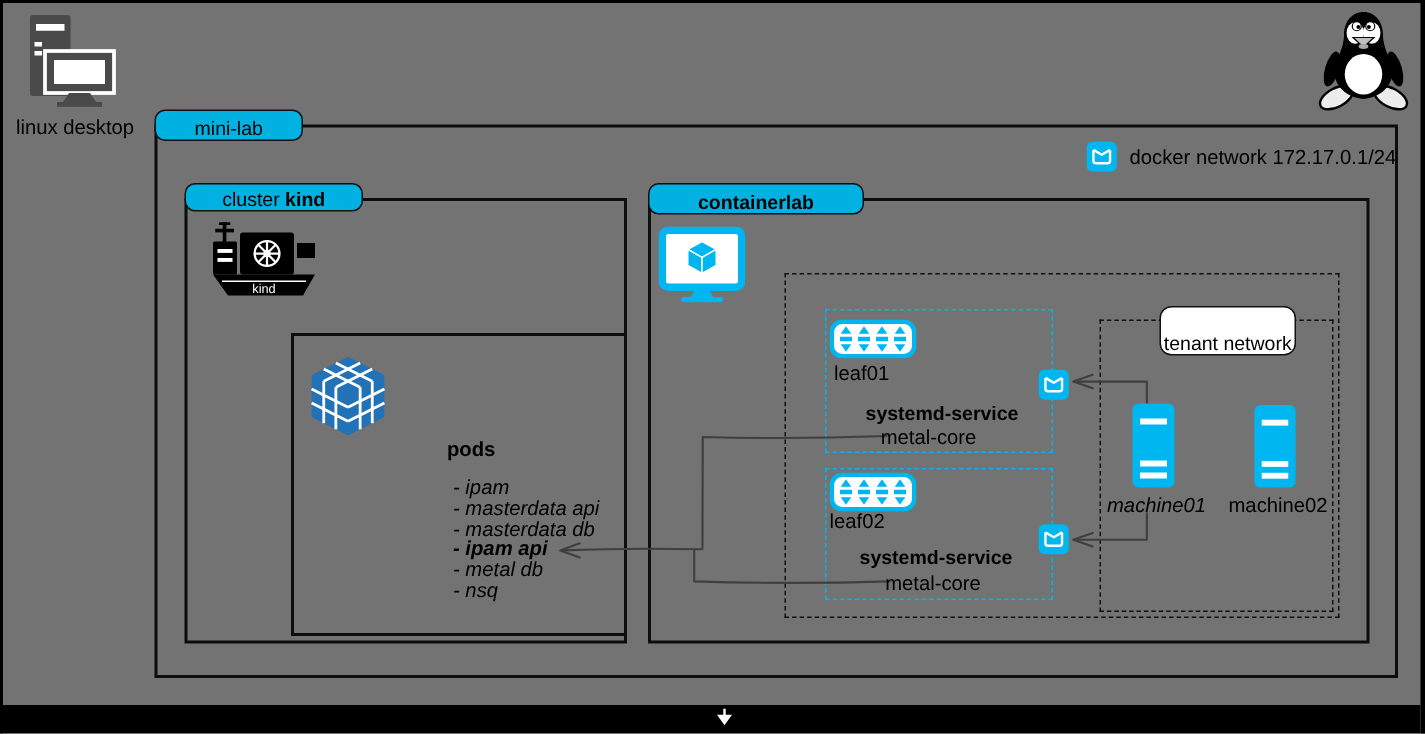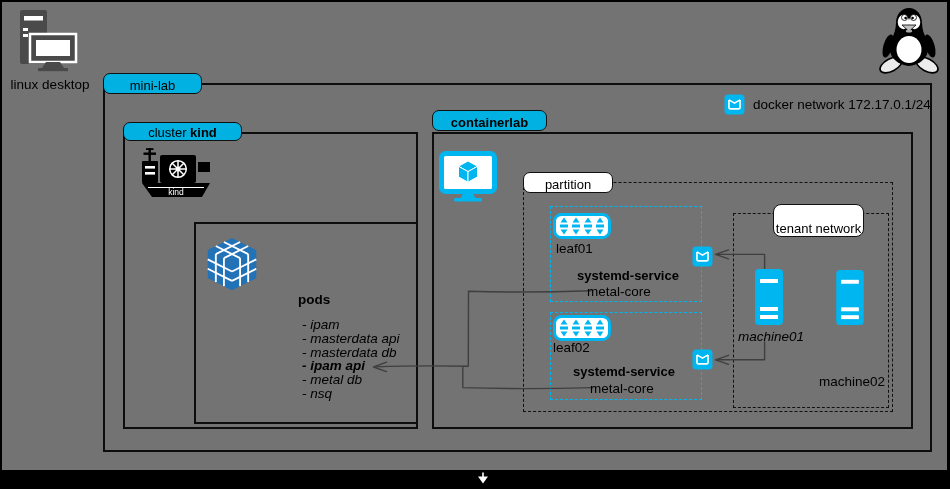--- a/index.html
+++ b/index.html
@@ -90,25 +90,22 @@
       <path d="M 726.5 353.3 L 713.5 357.8 L 726.5 362.3"></path>
     </g>
   </svg>
 
   <div class="chip" style="left:101px;top:71px;width:99px;height:21px;">
     <span>mini-lab</span>
   </div>
   <div class="chip" style="left:121px;top:120px;width:119px;height:19px;">
     <span>cluster </span><span class="bold">kind</span>
   </div>
-  <div class="chip bold" style="left:430px;top:108px;width:115px;height:21px;">
+  <div class="chip bold" style="left:430px;top:120px;width:144px;height:21px;">
     <span>containerlab</span>
-  </div>
-  <div class="chip white" style="left:521px;top:170px;width:90px;height:21px;">
-    <span>partition</span>
   </div>
   <div class="chip white" style="left:771px;top:202px;width:91px;height:33px;font-size:13px;border-radius:8px;">
     <span>tenant network</span>
   </div>
 
   <div class="icon" style="left:722px;top:92px;">
     <svg width="21" height="21" viewBox="0 0 22 22">
       <rect x="0.5" y="0.5" width="21" height="21" rx="4" fill="#00b6f0"></rect>
       <g fill="none" stroke="#fff" stroke-width="1.7" stroke-linejoin="round">
         <path d="M5.2,6.2 L5.2,13.8 Q5.2,15.6 7,15.6 L15,15.6 Q16.8,15.6 16.8,13.8 L16.8,6.2"></path>
@@ -260,21 +257,21 @@
   <div class="txt center" style="left:736px;top:327px;width:64px;font-style:italic;">machine01</div>
 
   <div class="icon" style="left:833px;top:267px;">
     <svg width="30" height="57" viewBox="0 0 30 58">
       <rect x="1" y="1" width="28" height="56" rx="4" fill="#00b6f0"></rect>
       <rect x="6" y="11" width="18" height="4" fill="#fff"></rect>
       <rect x="6" y="39" width="18" height="4" fill="#fff"></rect>
       <rect x="6" y="47" width="18" height="4" fill="#fff"></rect>
     </svg>
   </div>
-  <div class="txt center" style="left:817px;top:327px;width:64px;margin-top:45px;">machine02</div>
+  <div class="txt center" style="left:817px;top:327px;width:64px;">machine02</div>
 
   <div class="bottombar">
     <svg width="14" height="14" viewBox="0 0 14 14">
       <rect x="6.2" y="0.5" width="1.6" height="4.5" fill="#fff"></rect>
       <polygon points="2,4.5 12,4.5 7,11.5" fill="#fff"></polygon>
     </svg>
   </div>
 
 </div>
 

